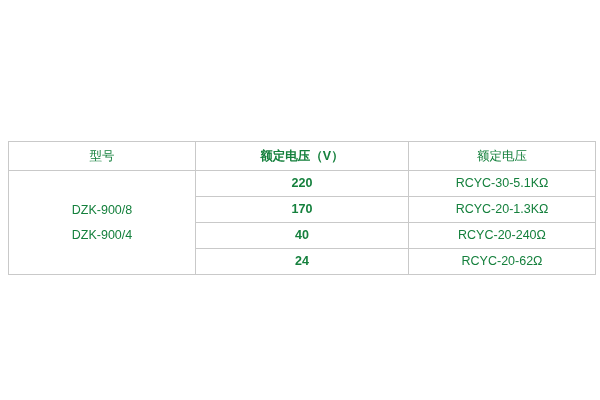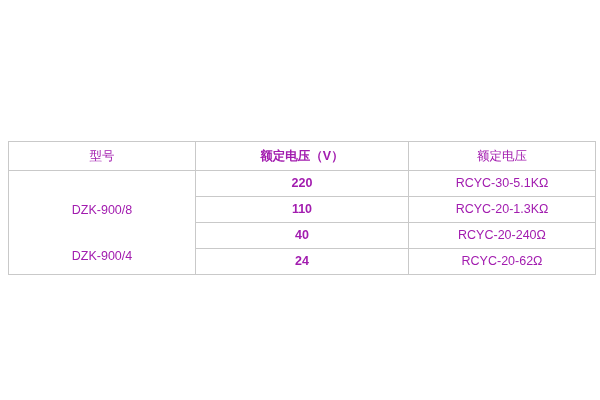--- a/index.html
+++ b/index.html
@@ -22,21 +22,21 @@
   .spec-table {
     position: absolute;
     left: 8px;
     top: 141px;
     width: 584px;
     border-collapse: collapse;
     table-layout: fixed;
   }
   .spec-table td {
     border: 1px solid #c9c9c9;
-    color: #a21caf;
+    color: #15803d;
     font-size: 12.5px;
     text-align: center;
     vertical-align: middle;
     padding: 0;
     height: 25px;
     line-height: 25px;
     font-family: "Liberation Sans", sans-serif;
   }
   .spec-table tr.header-row td {
     height: 28px;
@@ -44,21 +44,20 @@
   }
   .col-model { width: 186px; }
   .col-voltage { width: 212px; font-weight: bold; }
   .col-resistor { width: 186px; }
   .model-cell {
     line-height: 1.85;
     padding: 0 4px;
   }
   .model-cell .model-line {
     display: block;
-    margin-top: 21px;
   }
 </style>
 </head>
 <body>
 
 <div class="page">
   <table class="spec-table">
     <tbody>
       <tr class="header-row">
         <td class="col-model">型号</td>
@@ -67,21 +66,21 @@
       </tr>
       <tr>
         <td class="col-model model-cell" rowspan="4">
           <span class="model-line">DZK-900/8</span>
           <span class="model-line">DZK-900/4</span>
         </td>
         <td class="col-voltage">220</td>
         <td class="col-resistor">RCYC-30-5.1KΩ</td>
       </tr>
       <tr>
-        <td class="col-voltage">110</td>
+        <td class="col-voltage">170</td>
         <td class="col-resistor">RCYC-20-1.3KΩ</td>
       </tr>
       <tr>
         <td class="col-voltage">40</td>
         <td class="col-resistor">RCYC-20-240Ω</td>
       </tr>
       <tr>
         <td class="col-voltage">24</td>
         <td class="col-resistor">RCYC-20-62Ω</td>
       </tr>

